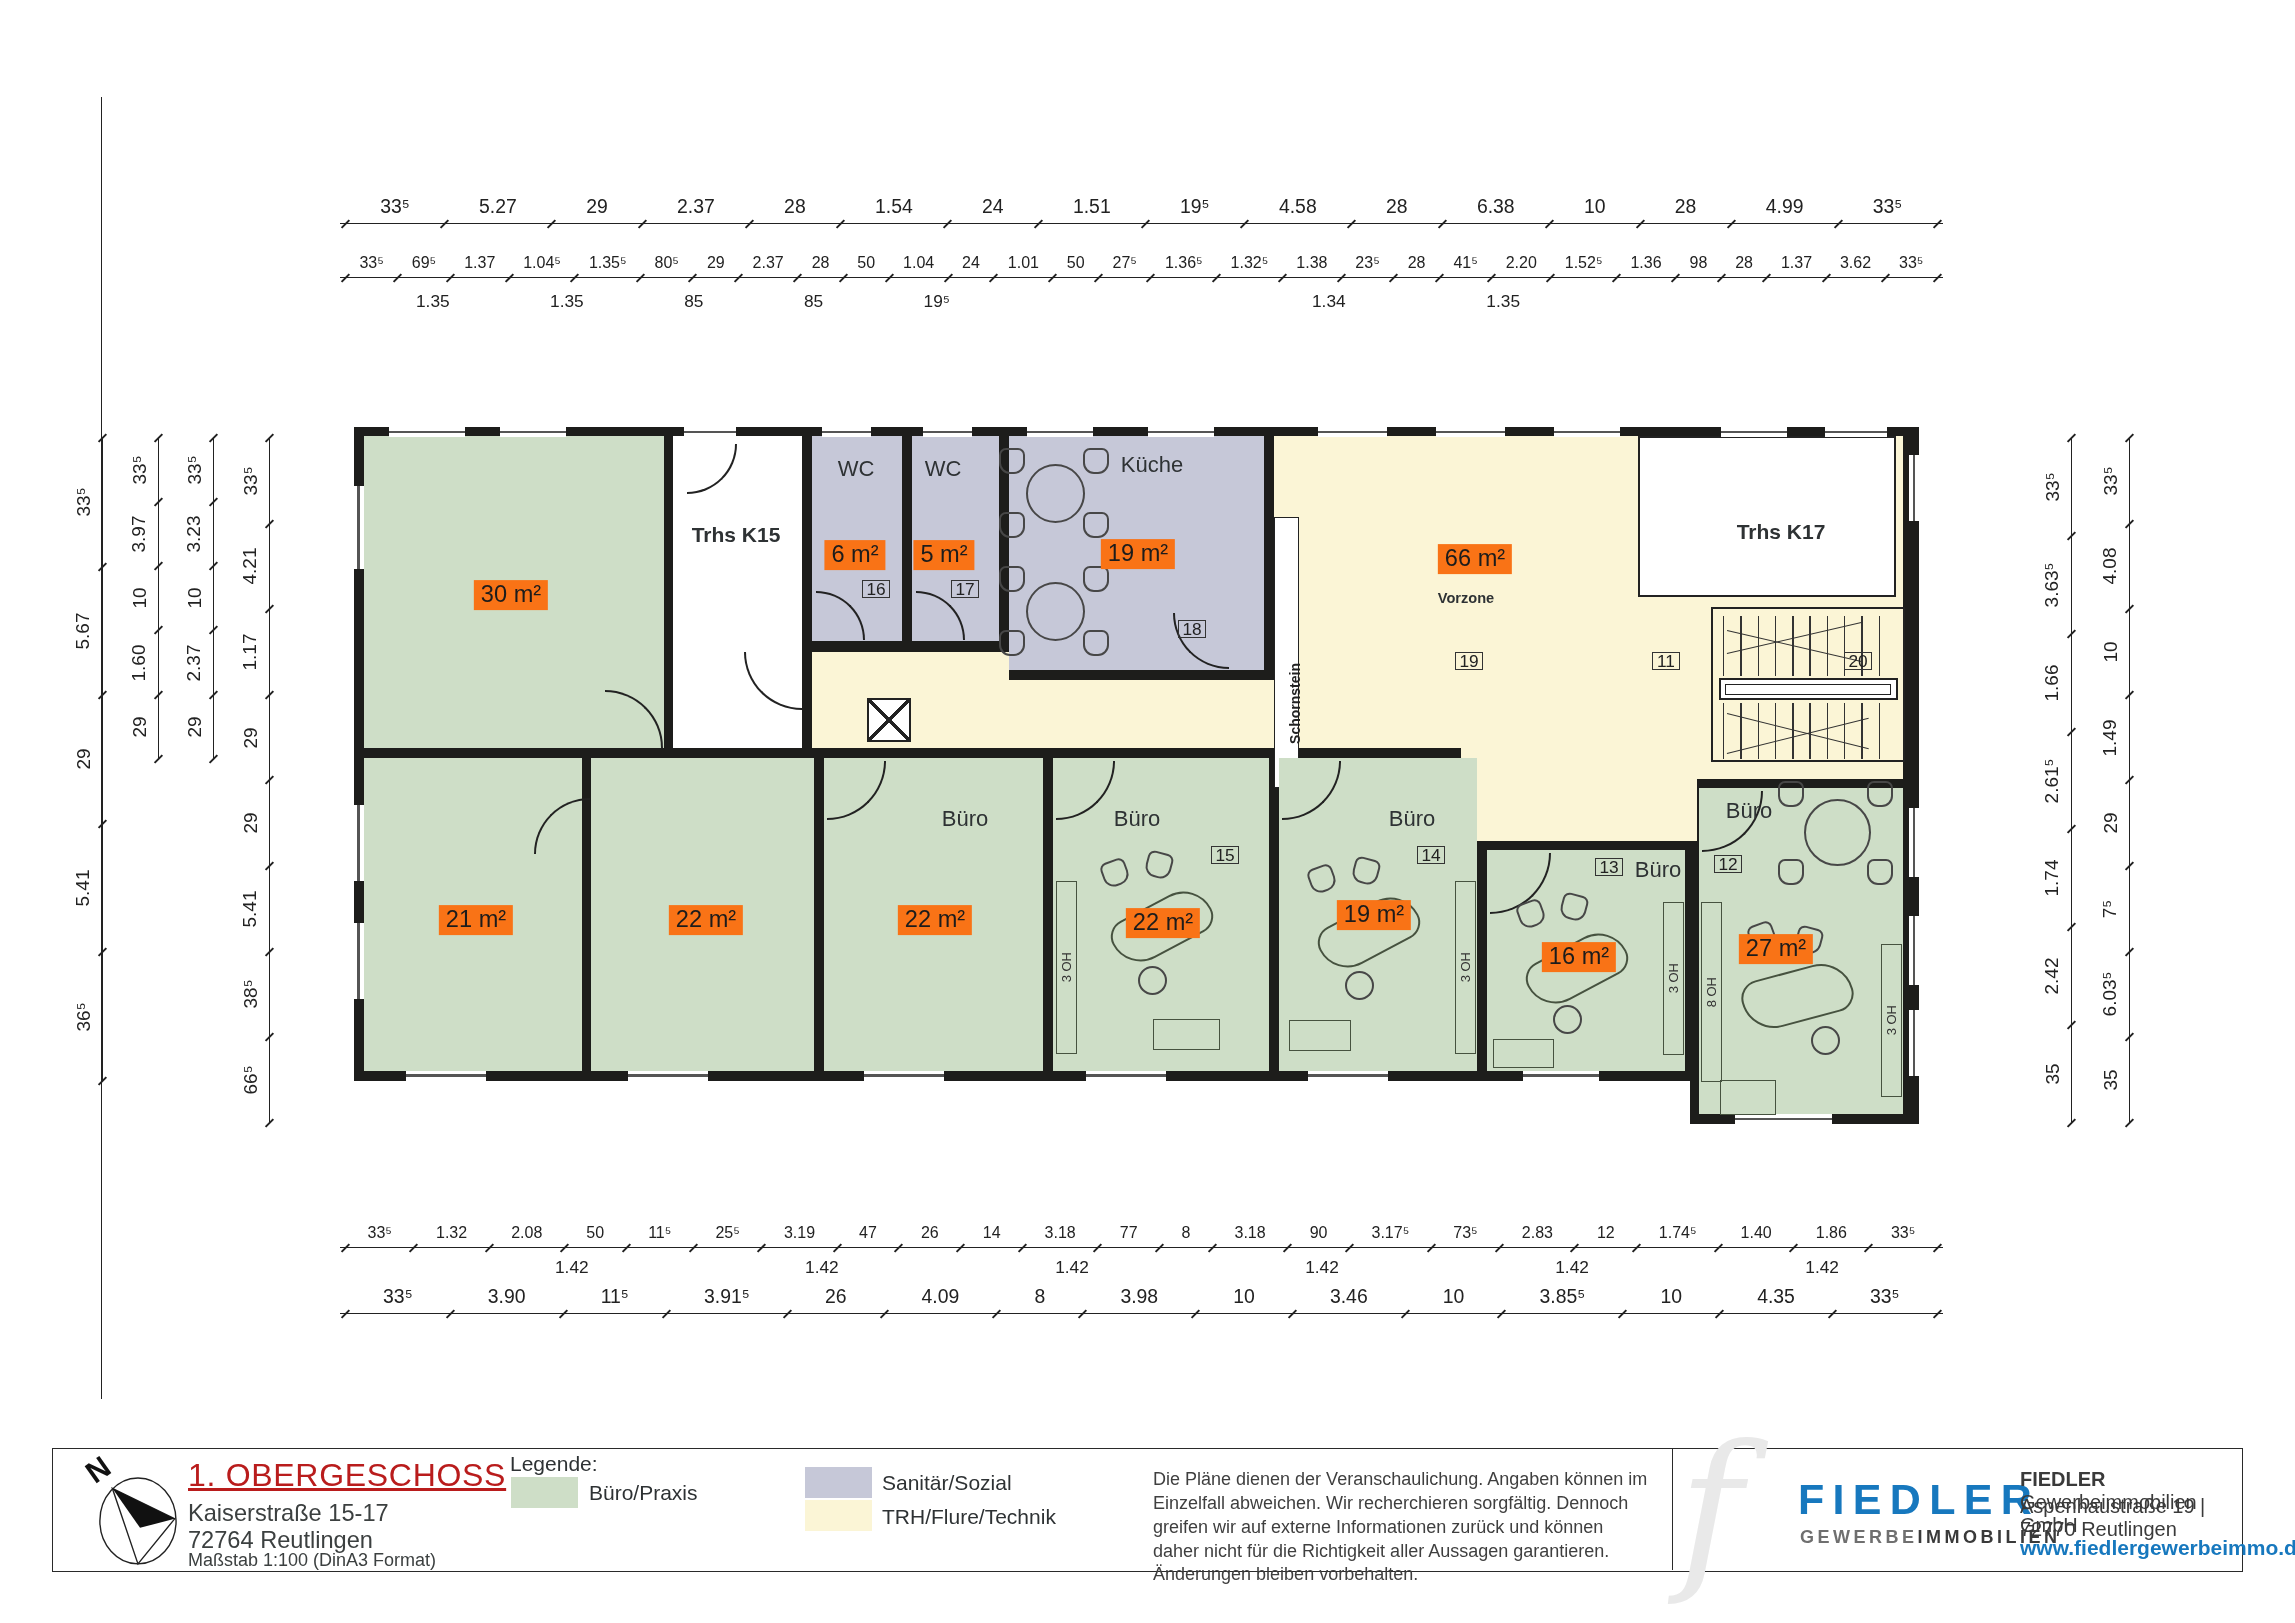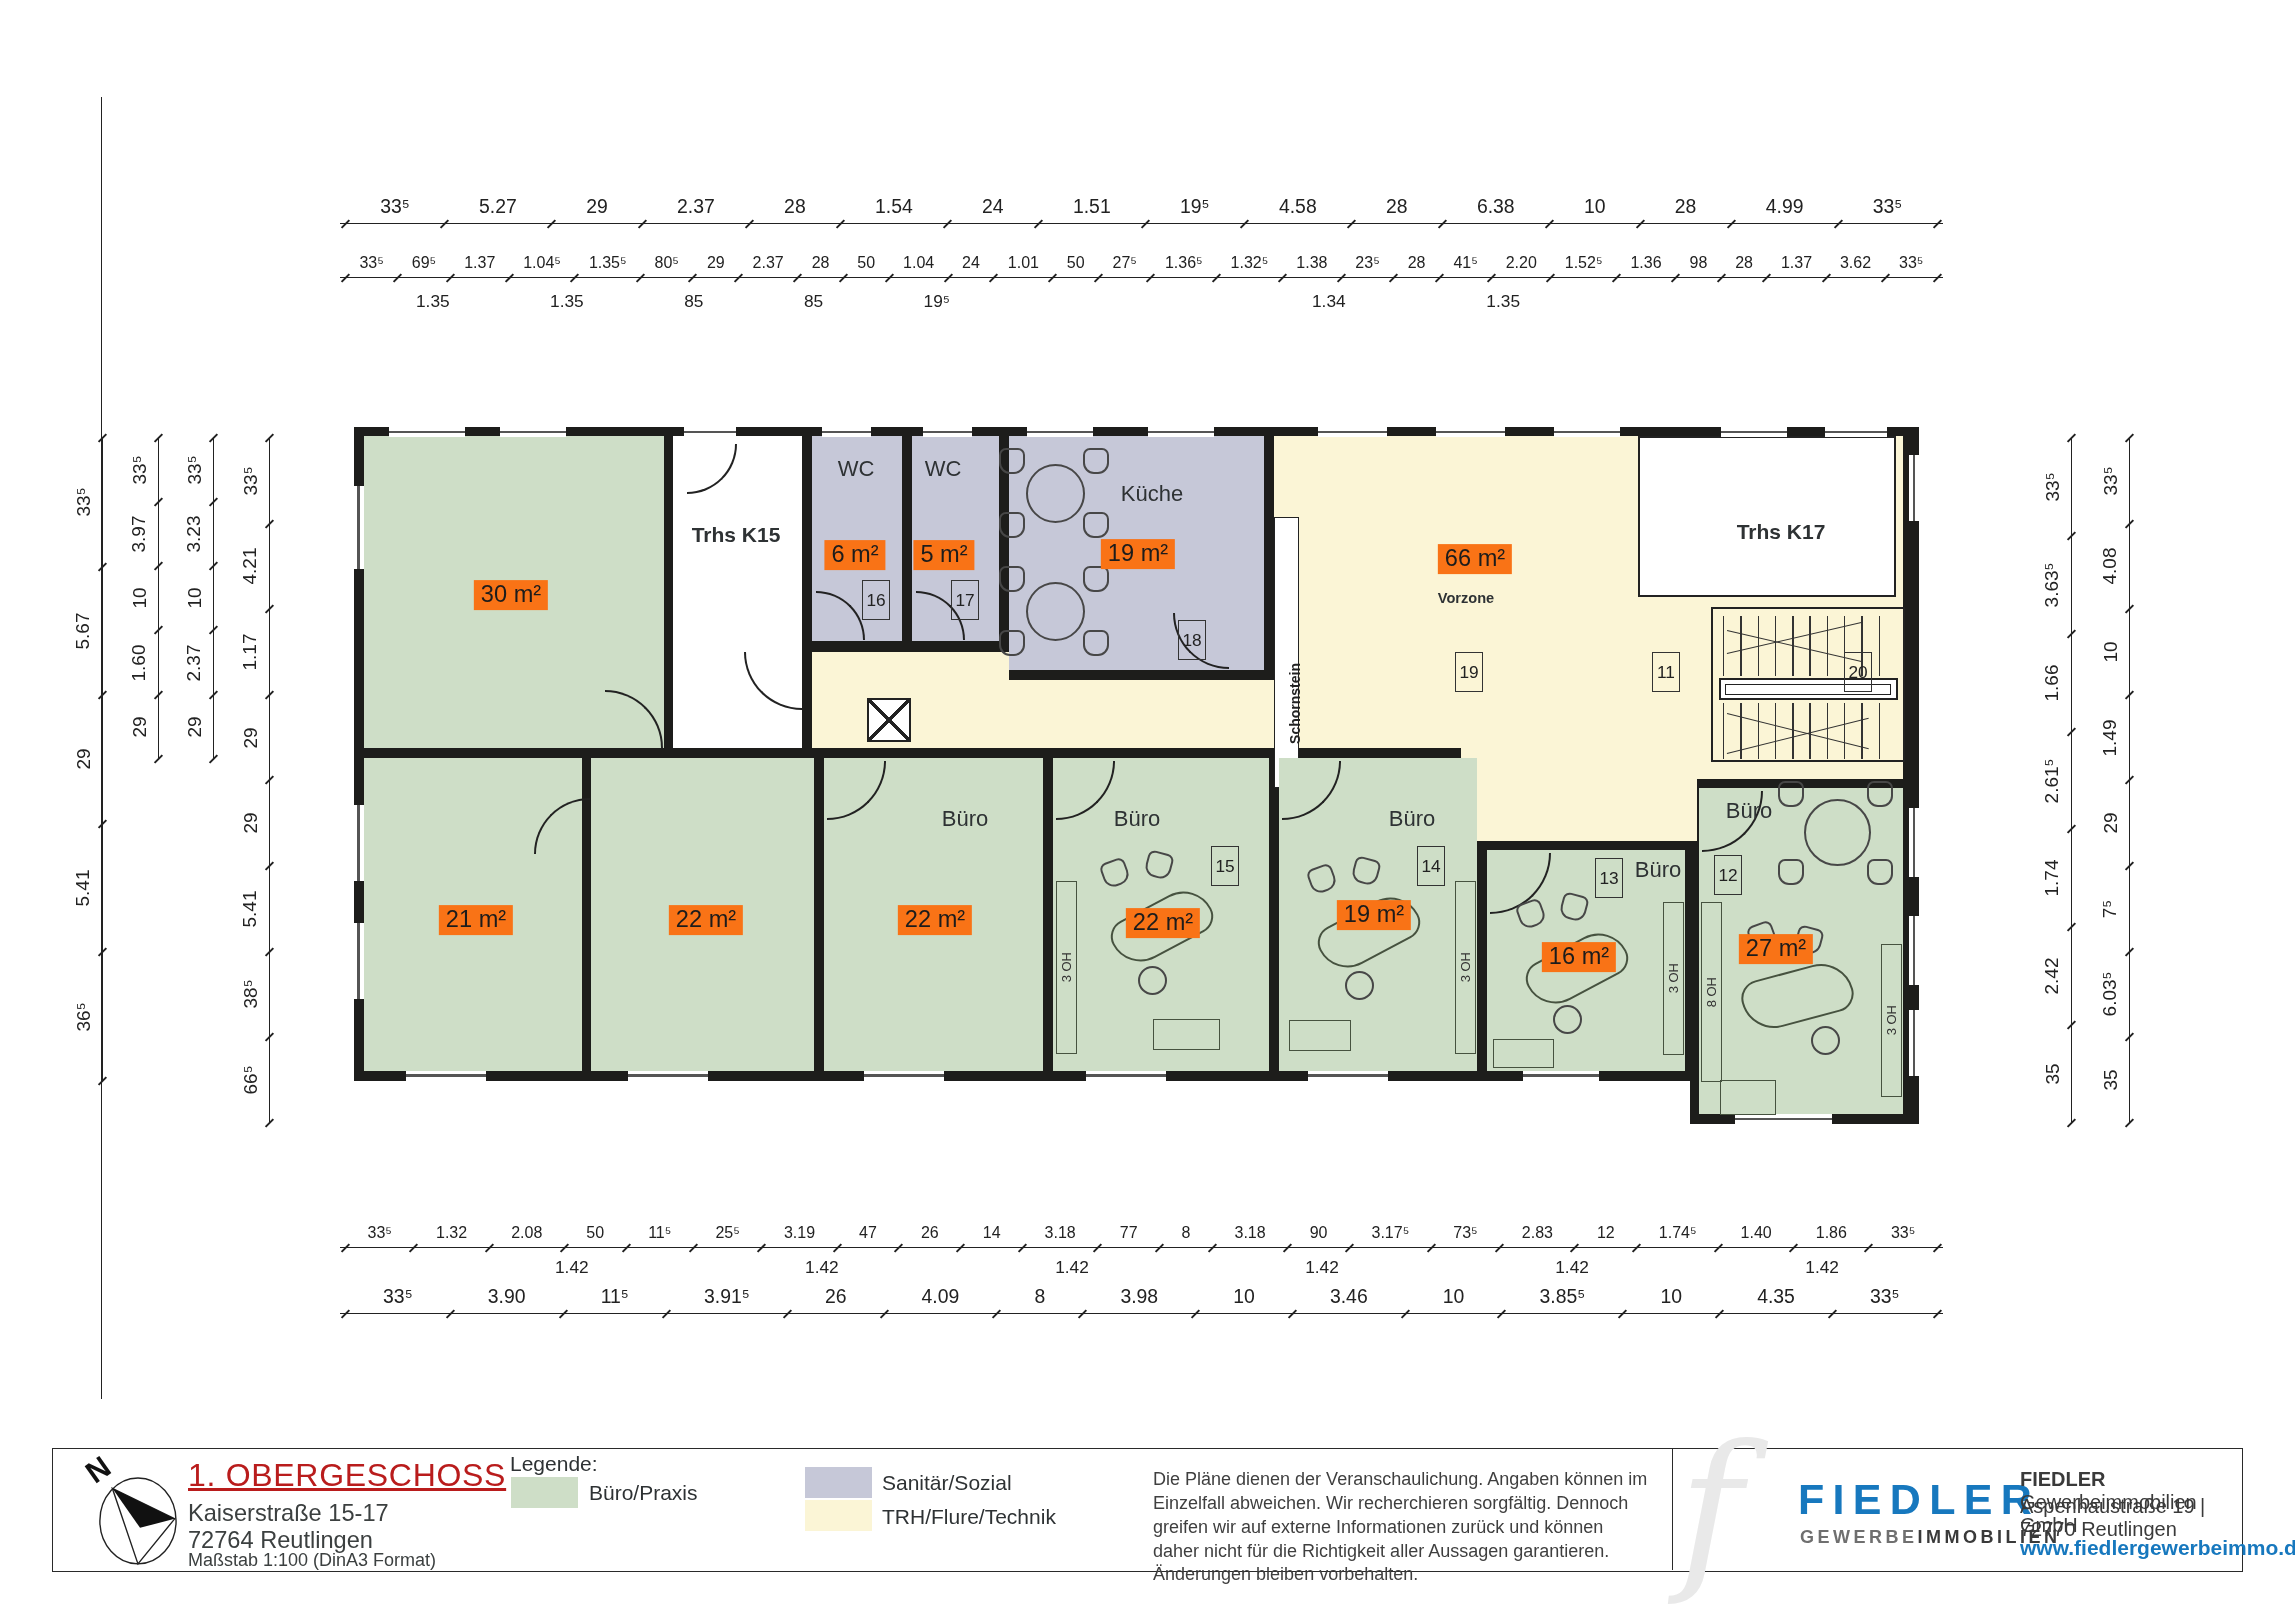--- a/index.html
+++ b/index.html
@@ -4,21 +4,21 @@
 <style>
   html,body{margin:0;padding:0;background:#fff;}
   body{font-family:"Liberation Sans", sans-serif;color:#222;}
   #sheet{position:relative;width:2295px;height:1623px;background:#ffffff;overflow:hidden;}
   .abs{position:absolute;}
   .ctr{transform:translate(-50%,-50%);white-space:nowrap;}
   
   .fill{position:absolute;}
   .area{position:absolute;background:#f97316;padding:1.4px 7px;font-size:23.6px;color:#1c1c1c;}
   .rname{position:absolute;font-size:22px;color:#2e3234;}
-  .numbox{position:absolute;width:28px;height:40px;border:1.4px solid #333;display:flex;align-items:center;justify-content:center;font-size:17.3px;color:#222;box-sizing:border-box;}
+  .numbox{position:absolute;width:28px;height:18px;border:1.4px solid #333;display:flex;align-items:center;justify-content:center;font-size:17.3px;color:#222;box-sizing:border-box;}
   
   .win-h{position:absolute;height:9.7px;background:linear-gradient(to bottom,#fff 0 3.5px,#555 3.5px 6.2px,#fff 6.2px 9.7px);}
   .win-v{position:absolute;width:9.7px;background:linear-gradient(to right,#fff 0 3.5px,#555 3.5px 6.2px,#fff 6.2px 9.7px);}
   
   .arc{position:absolute;border:2.1px solid #222;box-sizing:border-box;background:transparent;}
   .arc-br{border-left:none;border-top:none;border-radius:0 0 100% 0;}
   .arc-bl{border-right:none;border-top:none;border-radius:0 0 0 100%;}
   .arc-tr{border-left:none;border-bottom:none;border-radius:0 100% 0 0;}
   .arc-tl{border-right:none;border-bottom:none;border-radius:100% 0 0 0;}
   
@@ -500,21 +500,21 @@
   <div class="cab" style="left:1881px;top:944px;width:21px;height:153px;">
       <span class="cabtxt">3 OH</span>
     </div>
 
   <div class="area ctr" style="left:511px;top:595px;">30 m²</div>
   <div class="rname ctr" style="left:736px;top:535px;font-weight:bold;font-size:21px;">Trhs K15</div>
   <div class="rname ctr" style="left:856px;top:469px;">WC</div>
   <div class="rname ctr" style="left:943px;top:469px;">WC</div>
   <div class="area ctr" style="left:855px;top:555px;">6 m²</div>
   <div class="area ctr" style="left:944px;top:555px;">5 m²</div>
-  <div class="rname ctr" style="left:1152px;top:494px;">Küche</div>
+  <div class="rname ctr" style="left:1152px;top:465px;">Küche</div>
   <div class="area ctr" style="left:1138px;top:554px;">19 m²</div>
   <div class="abs ctr vtxt" style="left:1287px;top:663px;font-size:14px;">Schornstein</div>
   <div class="area ctr" style="left:1475px;top:559px;">66 m²</div>
   <div class="rname ctr" style="left:1466px;top:598px;font-size:14.6px;font-weight:bold;">Vorzone</div>
   <div class="rname ctr" style="left:1781px;top:532px;font-weight:bold;font-size:21px;">Trhs K17</div>
 
   <div class="area ctr" style="left:476px;top:920px;">21 m²</div>
   <div class="area ctr" style="left:706px;top:920px;">22 m²</div>
   <div class="rname ctr" style="left:965px;top:819px;">Büro</div>
   <div class="area ctr" style="left:935px;top:920px;">22 m²</div>

